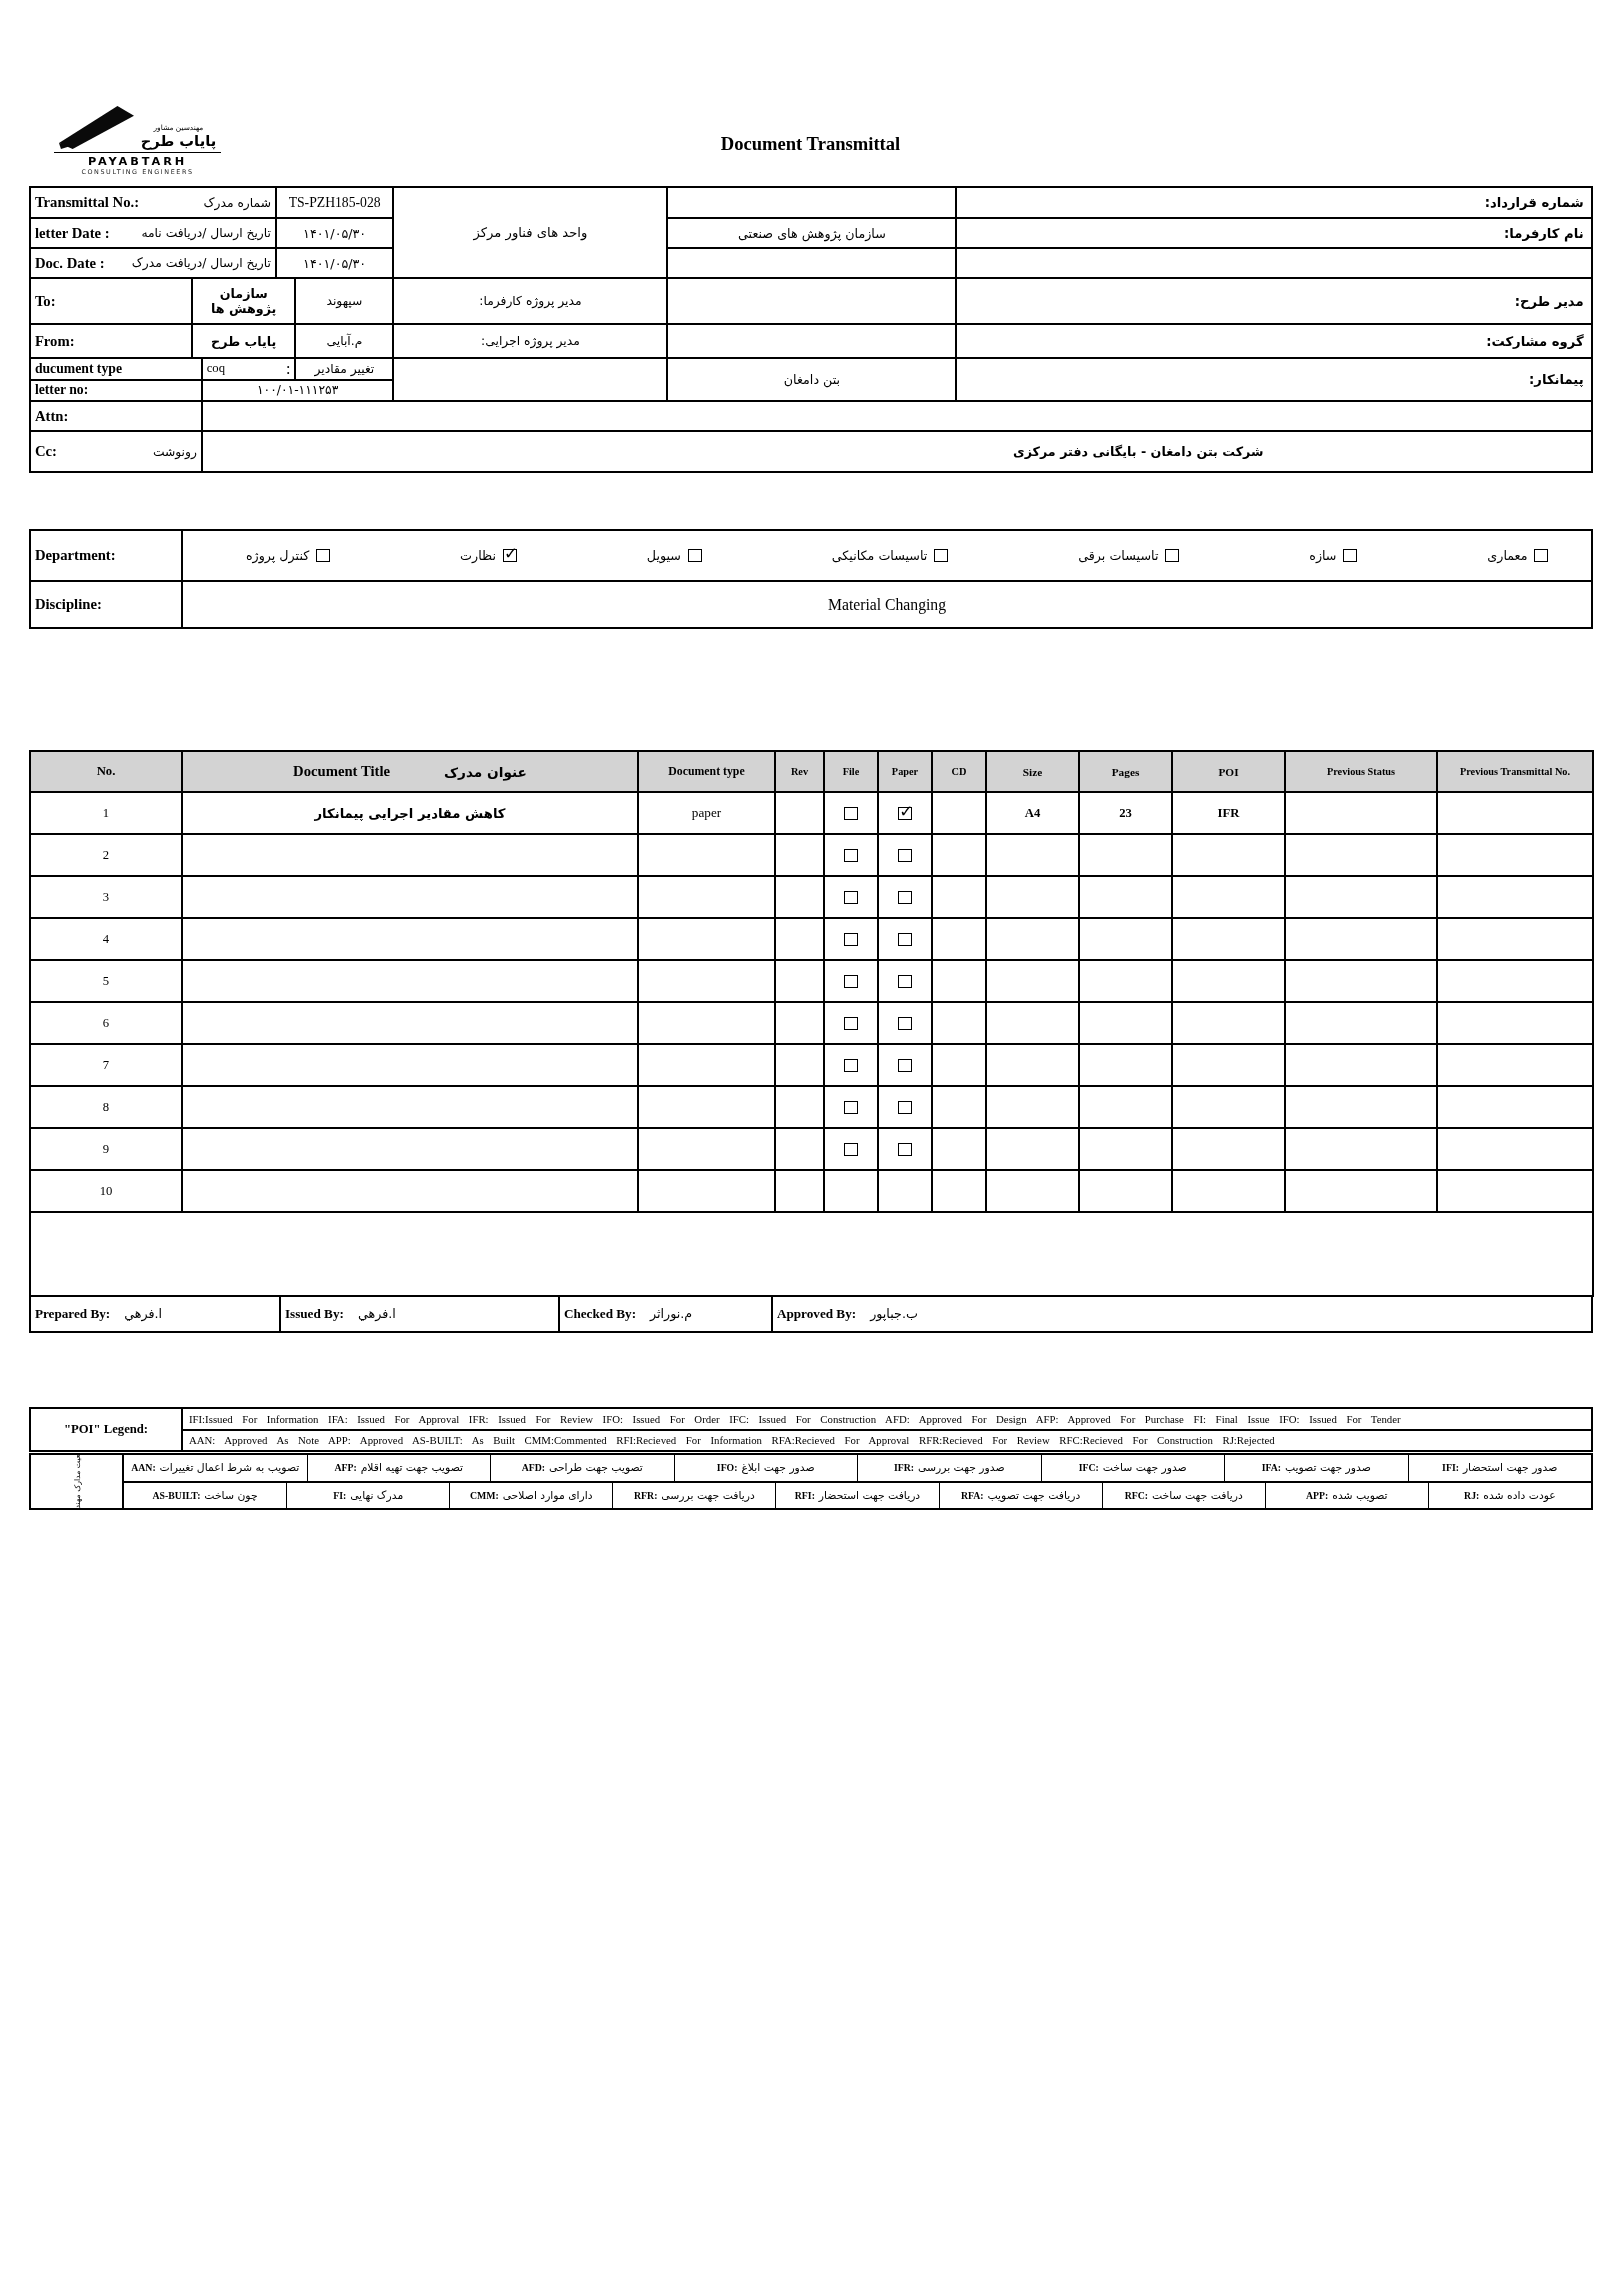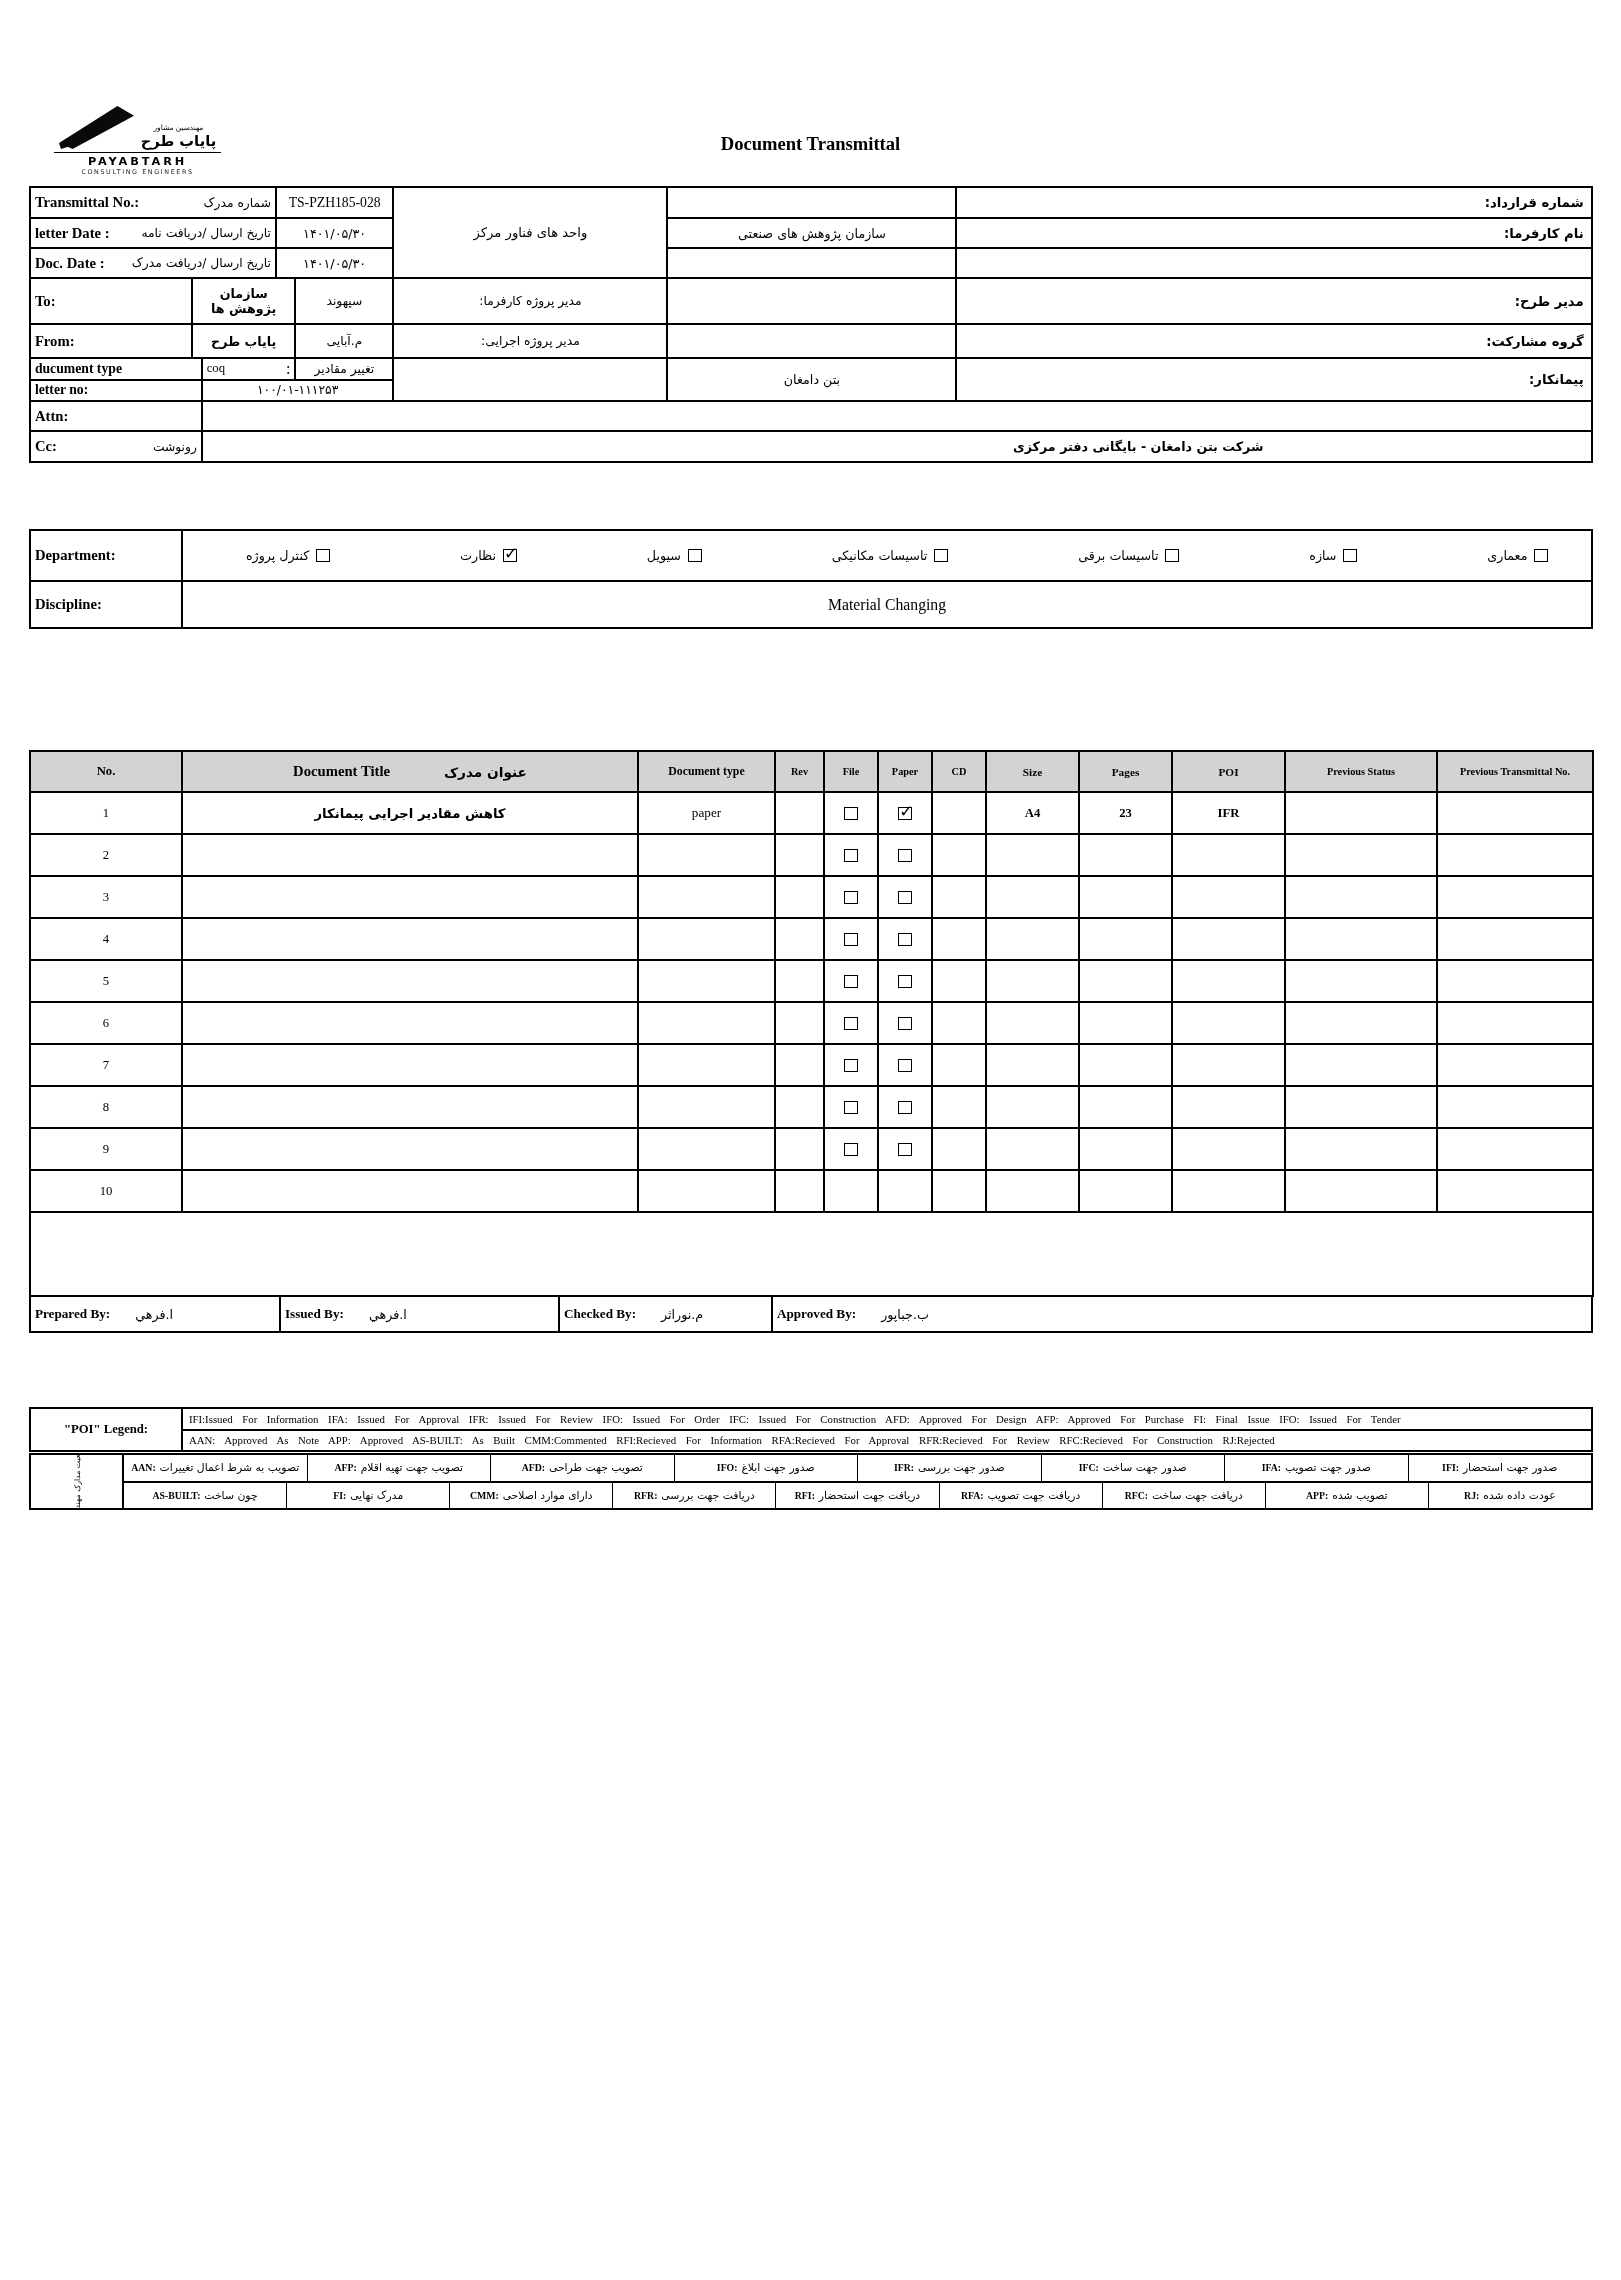--- a/index.html
+++ b/index.html
@@ -17,21 +17,21 @@
   .val{font-size:13.7px;text-align:center}
   .rlab{font-family:"DejaVu Sans",sans-serif;direction:rtl;font-weight:bold;font-size:13.2px;text-align:right;padding-right:7.8px !important}
   .pair{display:flex;justify-content:space-between;align-items:center;width:100%}
   .cb{display:inline-block;width:13.7px;height:13.7px;border:1.5px solid #000;position:relative;flex:none;background:#fff;vertical-align:middle}
   .cb.on::after{content:"\2713";position:absolute;left:0px;top:-6.9px;font-size:16.7px;font-family:"DejaVu Sans",sans-serif;font-weight:bold}
   .opt{display:flex;align-items:center;gap:6.9px}
   .optrow{display:flex;justify-content:space-between;align-items:center}
   .mt td{text-align:center;font-size:12.7px}
   .mt tr.th td{background:#d3d3d3;font-weight:bold;text-align:center;font-family:"Liberation Serif",serif}
   .b{font-weight:bold}
-  .sig{display:flex;align-items:flex-end;gap:25px}
+  .sig{display:flex;align-items:flex-start;gap:14px}
   .leg-en{font-size:10.8px;word-spacing:6.9px;white-space:nowrap;padding:0 5.9px !important;font-family:"Liberation Serif",serif}
   .falrow{display:flex;height:25.5px;align-items:stretch}
   .fali{flex:1;display:flex;align-items:center;justify-content:center;gap:3.9px;border-left:1px solid #000;white-space:nowrap;overflow:hidden}
   .fali:first-child{border-left:none}
   .fcode{font-size:9.8px;font-weight:bold;font-family:"Liberation Serif",serif}
   .fcode::after{content:":"}
   .vlab{position:absolute;left:50%;top:50%;transform:translate(-50%,-50%) rotate(-90deg);font-family:"DejaVu Sans",sans-serif;font-size:7.8px;white-space:nowrap;direction:rtl}
 </style>
 </head>
 <body>
@@ -131,21 +131,21 @@
         <td rowspan="2" class="rlab">پیمانکار:</td>
       </tr>
       <tr style="height:21.6px">
         <td colspan="2" class="enb" style="font-size:13.7px">letter no:</td>
         <td colspan="3" class="fa ctr ltr" style="font-size:12.3px">۱۰۰/۰۱-۱۱۱۲۵۳</td>
       </tr>
       <tr style="height:30px">
         <td colspan="2" class="enb">Attn:</td>
         <td colspan="6"></td>
       </tr>
-      <tr style="height:31px">
+      <tr style="height:41px">
         <td colspan="2">
             <div class="pair">
               <span class="enb">Cc:</span>
               <span class="fa">رونوشت</span>
             </div>
           </td>
         <td colspan="6" class="fab" style="text-align:right;padding-right:328px">شرکت بتن دامغان - بایگانی دفتر مرکزی</td>
       </tr>
     </tbody>
   </table>

